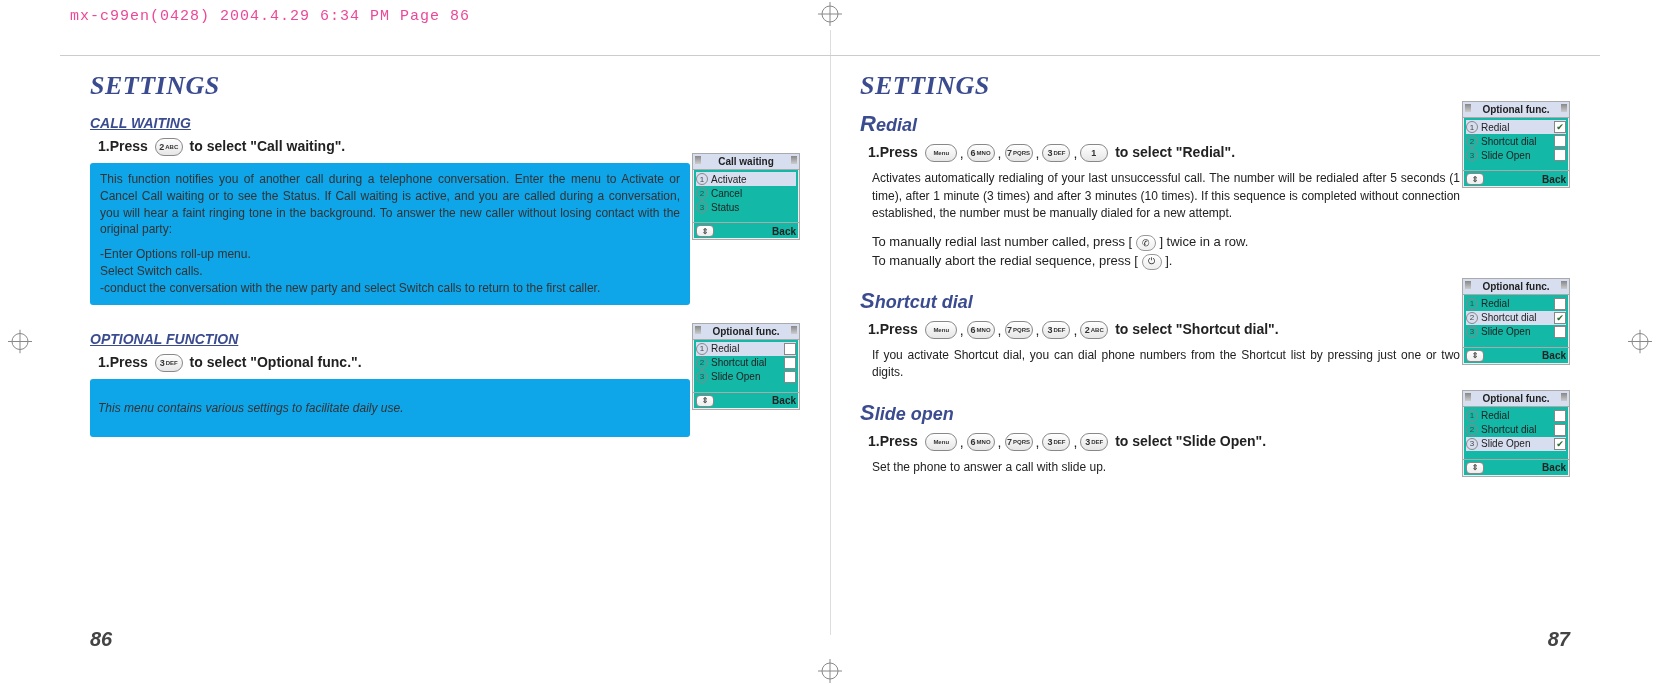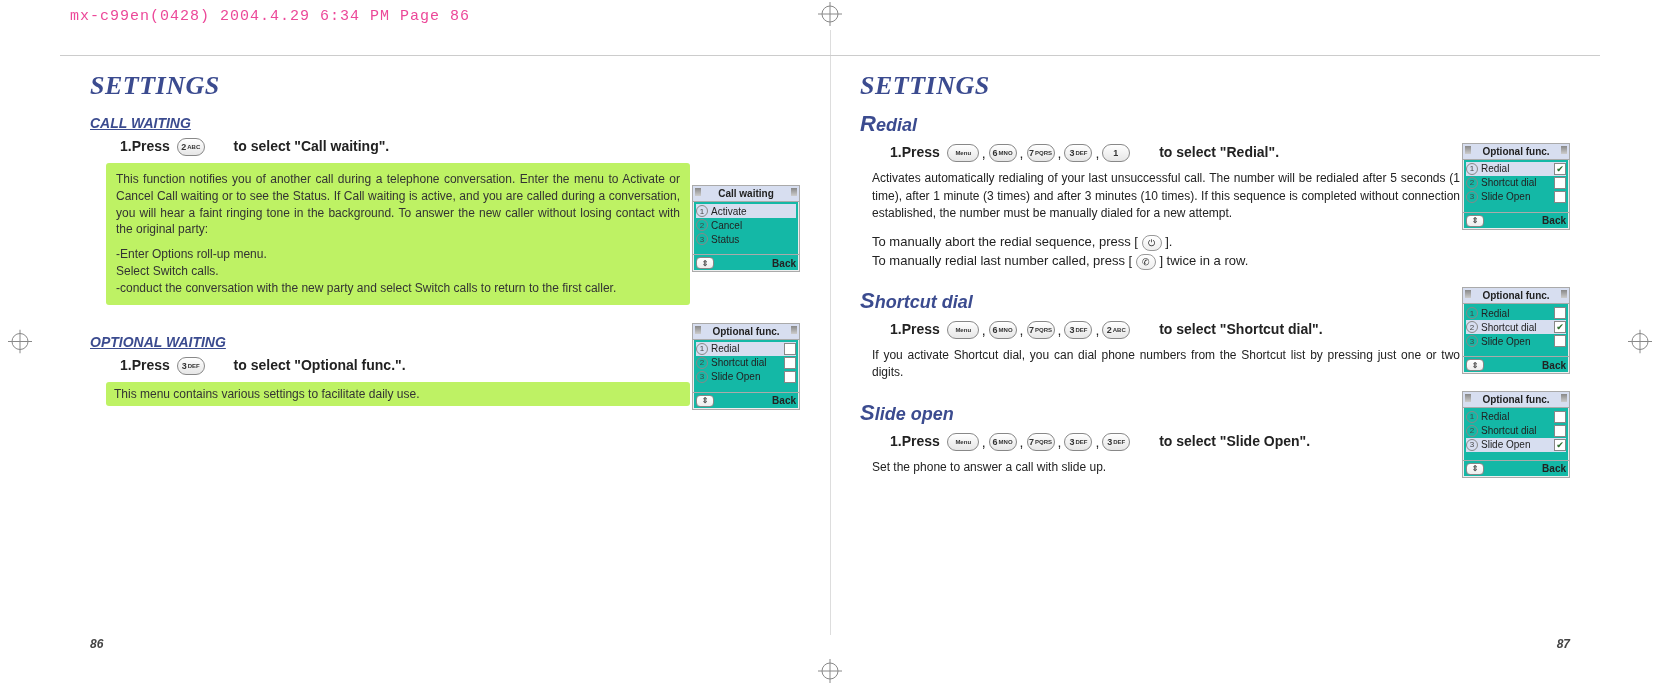--- a/index.html
+++ b/index.html
@@ -62,21 +62,21 @@
     padding: 15px 30px 20px 30px;
     position:relative;
     border-top:1px solid #ccc;
   }
   .page.left{border-right:none;}
   .page .page-num{
     position:absolute;
     bottom:4px;
     font-weight:bold;
     font-style:italic;
-    font-size:12px;
+    font-size:20px;
     color:#444;
   }
   .page.left .page-num{left:30px;}
   .page.right .page-num{right:30px;}
 
   .title{
     font-family: Liberation Serif, serif;
     font-weight:bold;
     font-style:italic;
     font-size:26px;
@@ -99,59 +99,58 @@
     font-size:18px;
     margin-top:10px;
   }
   .subhead .first{font-size:22px;}
   .step{
     font-weight:bold;
     font-size:14px;
     margin:4px 0 6px 8px;
     line-height:22px;
   }
-  .step .label{display:inline;margin-left:22px;}
+  .step .label{display:inline;}
   .keyrow{display:inline-flex; align-items:center; gap:2px; vertical-align:middle; margin:0 3px;}
   .keyrow .comma{font-weight:normal; margin:0 1px;}
   .key{
     display:inline-flex; align-items:center; justify-content:center;
     width:22px; height:16px;
     border:1px solid #888;
     border-radius:9px;
     background:linear-gradient(#fff,#e6e6e6);
     font-size:8px;
     color:#333;
     vertical-align:middle;
     padding:0 2px;
     box-sizing:content-box;
   }
   .key.menu{width:26px;}
   .key .big{font-weight:bold; font-size:9px;}
   .key .sm{font-size:6px; margin-left:1px;}
 
   .infobox{
-    background:#bef264;
+    background:#0ea5e9;
     border-radius:3px;
     padding:8px 10px;
     font-size:12px;
     color:#333;
     line-height:1.4;
     text-align:justify;
-    margin-left:16px;
-  }
-  .infobox.small{padding:4px 8px;}
+  }
+  .infobox.small{padding:21px 8px;font-style:italic;}
   .para{
     font-size:12px;
     margin:4px 0 2px 12px;
     text-align:justify;
     line-height:1.45;
   }
   .note{font-size:13px; margin:2px 0 2px 12px;}
 
-  .two-col{display:flex; align-items:center;}
+  .two-col{display:flex; align-items:flex-start;}
   .two-col .textcol{flex:1;}
   .two-col .phonecol{flex:0 0 110px; display:flex; justify-content:flex-end;}
 
   
   .phone{
     width:106px;
     border:1px solid #aaa;
     background:#14b8a6;
     font-size:10px;
     box-shadow:0 0 0 1px #eee inset;
@@ -292,21 +291,21 @@
                 <span class="navicon">⇕</span>
                 <span class="spacer"></span>
                 <span>Back</span>
               </div>
         </div>
       </div>
     </div>
 
     <div class="two-col" style="margin-top:12px;">
       <div class="textcol">
-        <div class="section">OPTIONAL WAITING</div>
+        <div class="section">OPTIONAL FUNCTION</div>
         <div class="step">
           <span class="label">1.Press</span>
           <span class="keyrow">
                 <span class="key">
                   <span class="big">3</span>
                   <span class="sm">DEF</span>
                 </span>
               </span>
           <span class="label">to select "Optional func.".</span>
         </div>
@@ -375,28 +374,28 @@
             <span class="key">
                   <span class="big">1</span>
                   <span class="sm"></span>
                 </span>
           </span>
           <span class="label">to select "Redial".</span>
         </div>
         <div class="para">Activates automatically redialing of your last unsuccessful call. The number will be redialed after 5 seconds (1 time), after 1 minute (3 times) and after 3 minutes (10 times). If this sequence is completed without connection established, the number must be manually dialed for a new attempt.</div>
         <div class="spacer-v"></div>
         <div class="note">
+          <span>To manually redial last number called, press [</span>
+          <span class="inline-icon">✆</span>
+          <span>] twice in a row.</span>
+        </div>
+        <div class="note">
           <span>To manually abort the redial sequence, press [</span>
           <span class="inline-icon">⏻</span>
           <span>].</span>
-        </div>
-        <div class="note">
-          <span>To manually redial last number called, press [</span>
-          <span class="inline-icon">✆</span>
-          <span>] twice in a row.</span>
         </div>
       </div>
       <div class="phonecol">
         <div class="phone">
           <div class="ph-title">Optional func.</div>
           <div class="ph-body">
             <div class="row sel">
                   <span class="num">1</span>
                   <span>Redial</span>
                   <span class="chk">✔</span>

